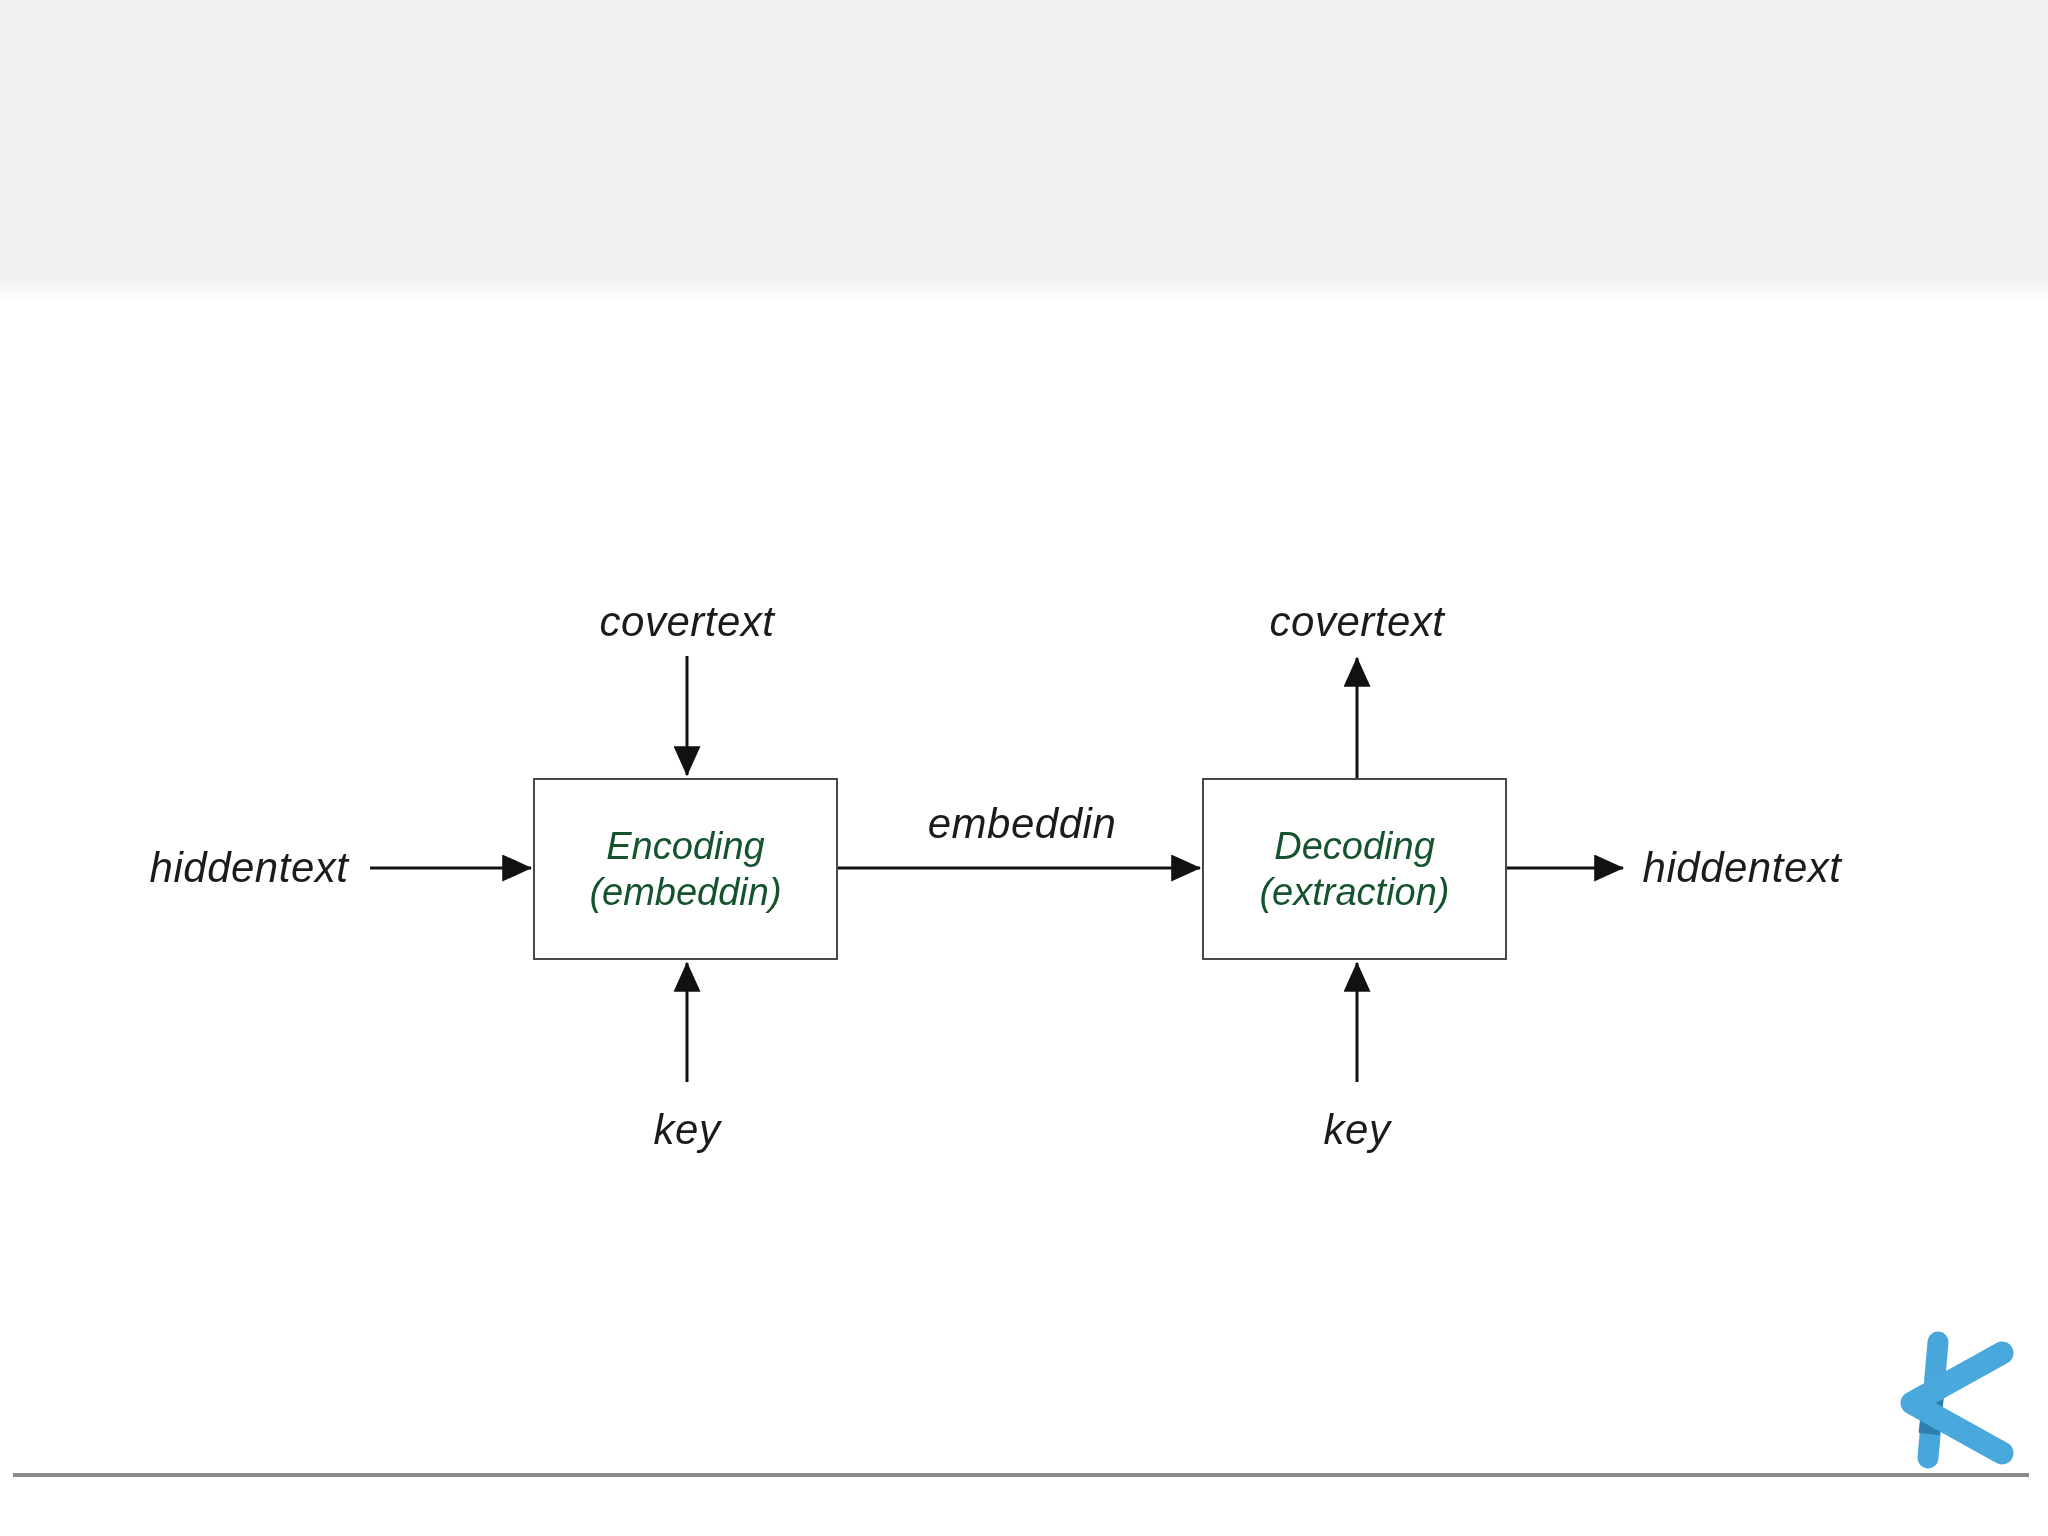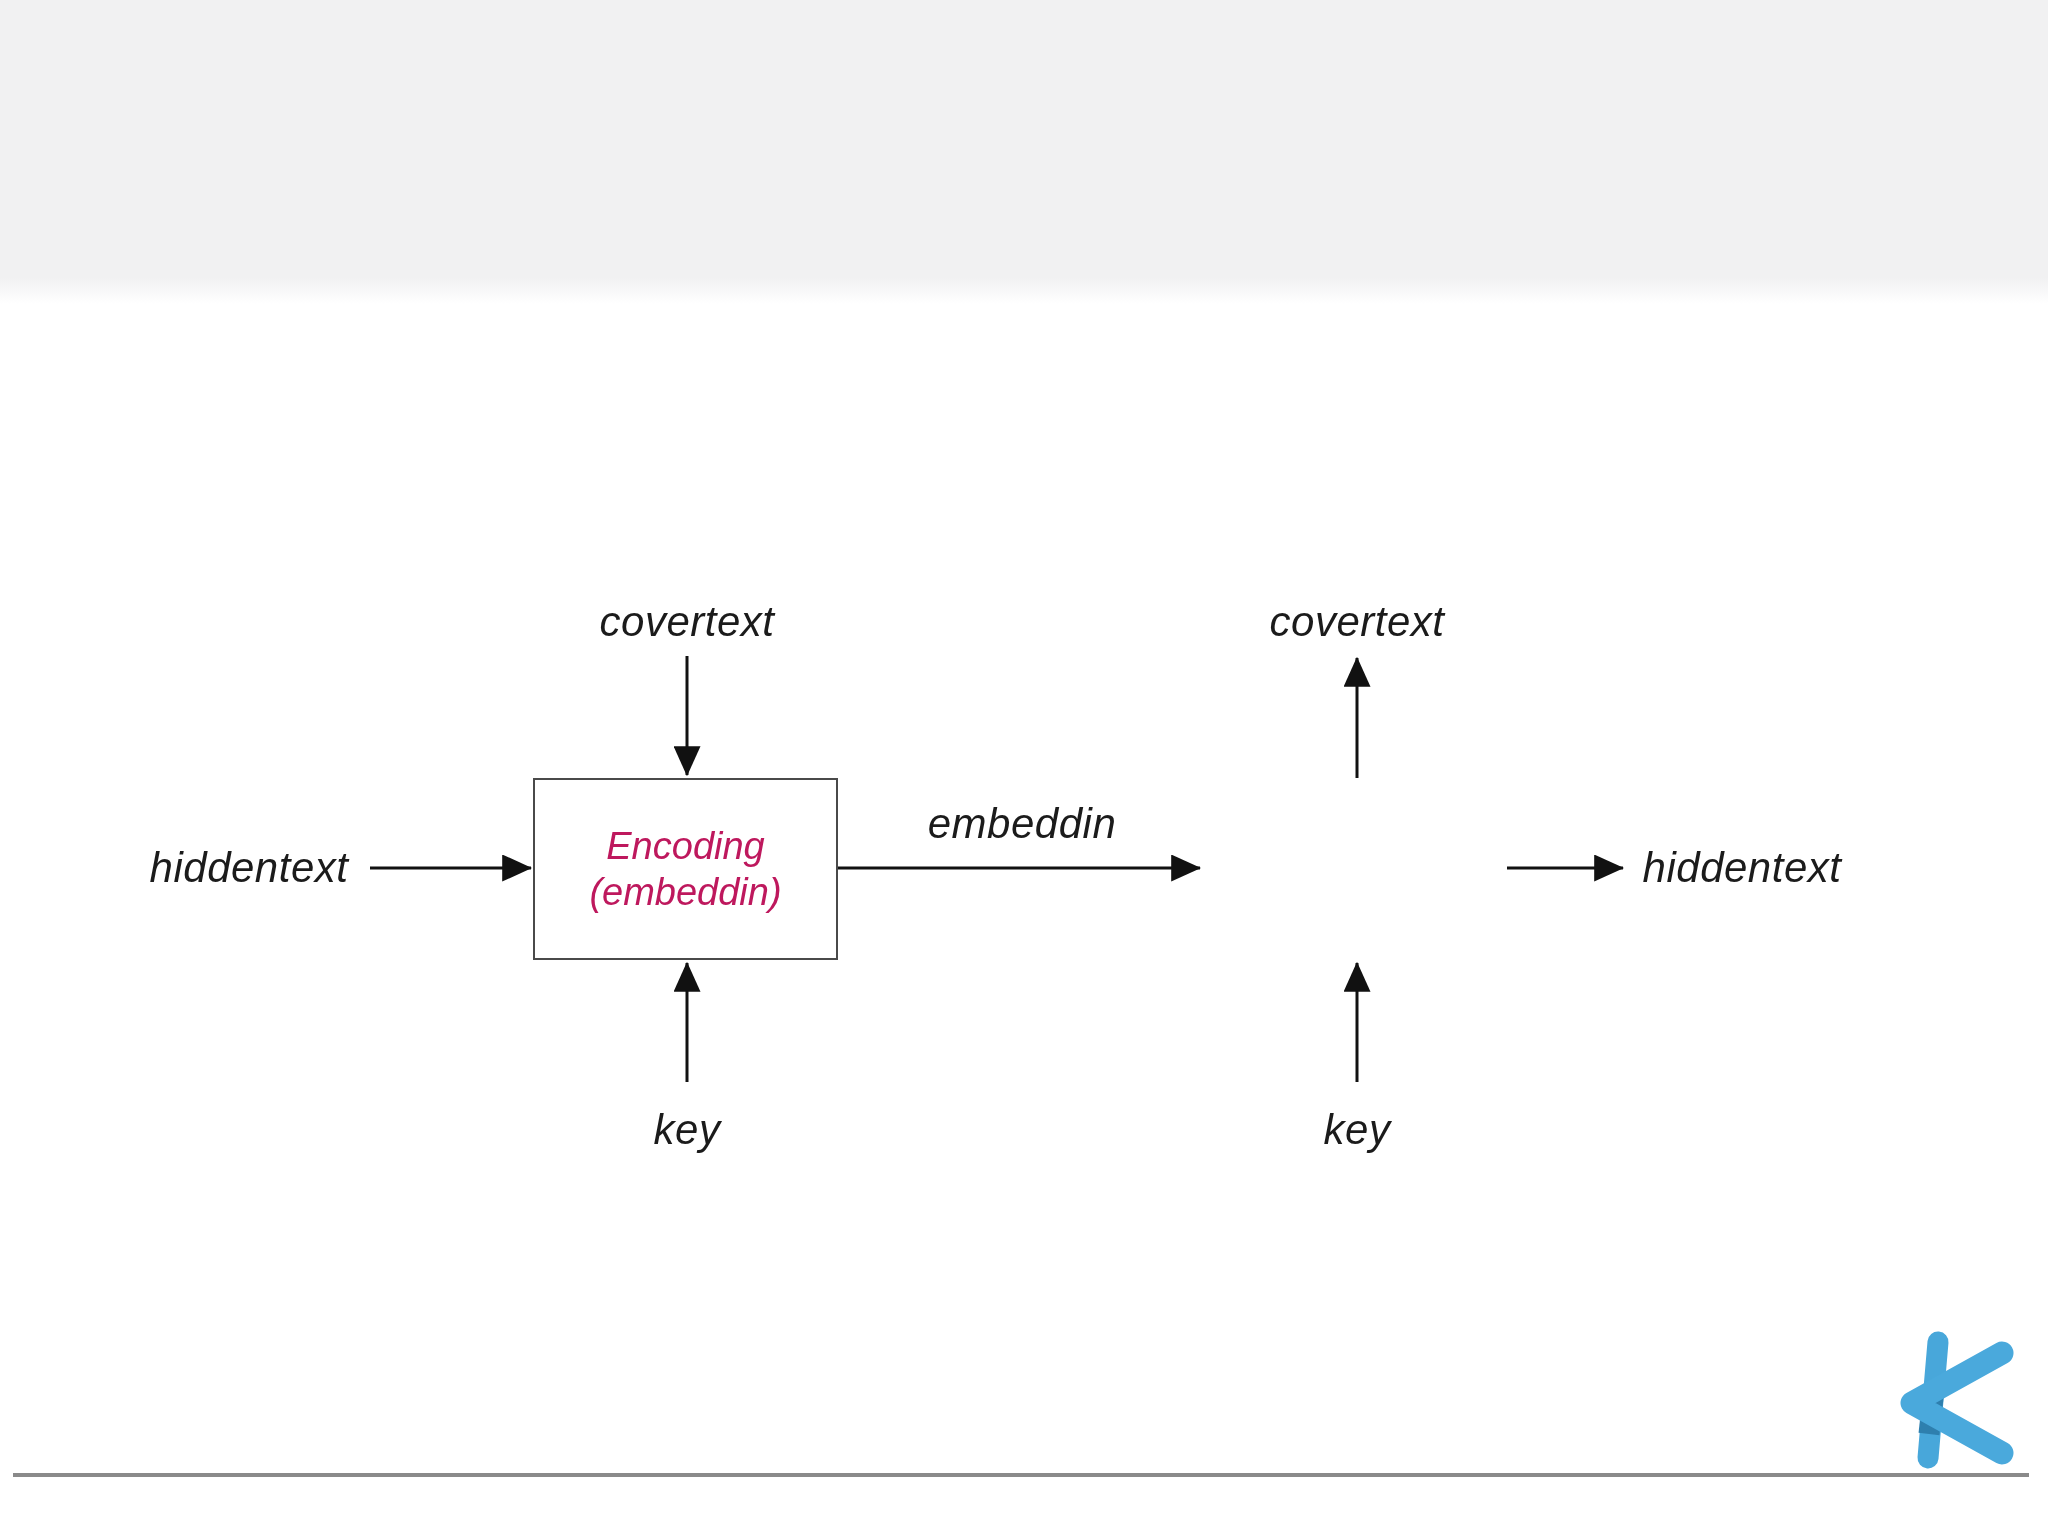--- a/index.html
+++ b/index.html
@@ -43,21 +43,21 @@
     border: 2px solid #4a4a4a;
     background: #ffffff;
     box-sizing: border-box;
     display: flex;
     flex-direction: column;
     align-items: center;
     justify-content: center;
     font-style: italic;
     font-size: 38px;
     line-height: 46px;
-    color: #be185d;
+    color: #14532d;
     text-align: center;
   }
   .box-encoding { left: 533px; top: 778px; }
   .box-decoding { left: 1202px; top: 778px; }
   .lbl-covertext-left  { left: 687px;  top: 622px; }
   .lbl-covertext-right { left: 1357px; top: 622px; }
   .lbl-hiddentext-left { left: 249px;  top: 868px; }
   .lbl-hiddentext-right{ left: 1742px; top: 868px; }
   .lbl-stegotext       { left: 1022px; top: 824px; }
   .lbl-key-left        { left: 687px;  top: 1130px; }
@@ -107,20 +107,24 @@
   <div class="diagram-label lbl-hiddentext-left">hiddentext</div>
   <div class="diagram-label lbl-hiddentext-right">hiddentext</div>
   <div class="diagram-label lbl-stegotext">embeddin</div>
   <div class="diagram-label lbl-key-left">key</div>
   <div class="diagram-label lbl-key-right">key</div>
 
   <div class="process-box box-encoding">
     <span>Encoding</span>
     <span>(embeddin)</span>
   </div>
+  <div class="process-box box-decoding">
+    <span>Decoding</span>
+    <span>(extraction)</span>
+  </div>
 
   <svg class="logo" viewBox="0 0 130 145" xmlns="http://www.w3.org/2000/svg" aria-hidden="true">
 
     <line x1="43" y1="14" x2="33" y2="130" stroke="#48a7da" stroke-width="21" stroke-linecap="round"></line>
 
     <line x1="39" y1="60" x2="34" y2="106" stroke="#2e7fae" stroke-width="21" stroke-linecap="butt"></line>
 
     <polyline points="107,25 17,75 107,125" fill="none" stroke="#4aa9dc" stroke-width="23" stroke-linecap="round" stroke-linejoin="round"></polyline>
   </svg>
 

